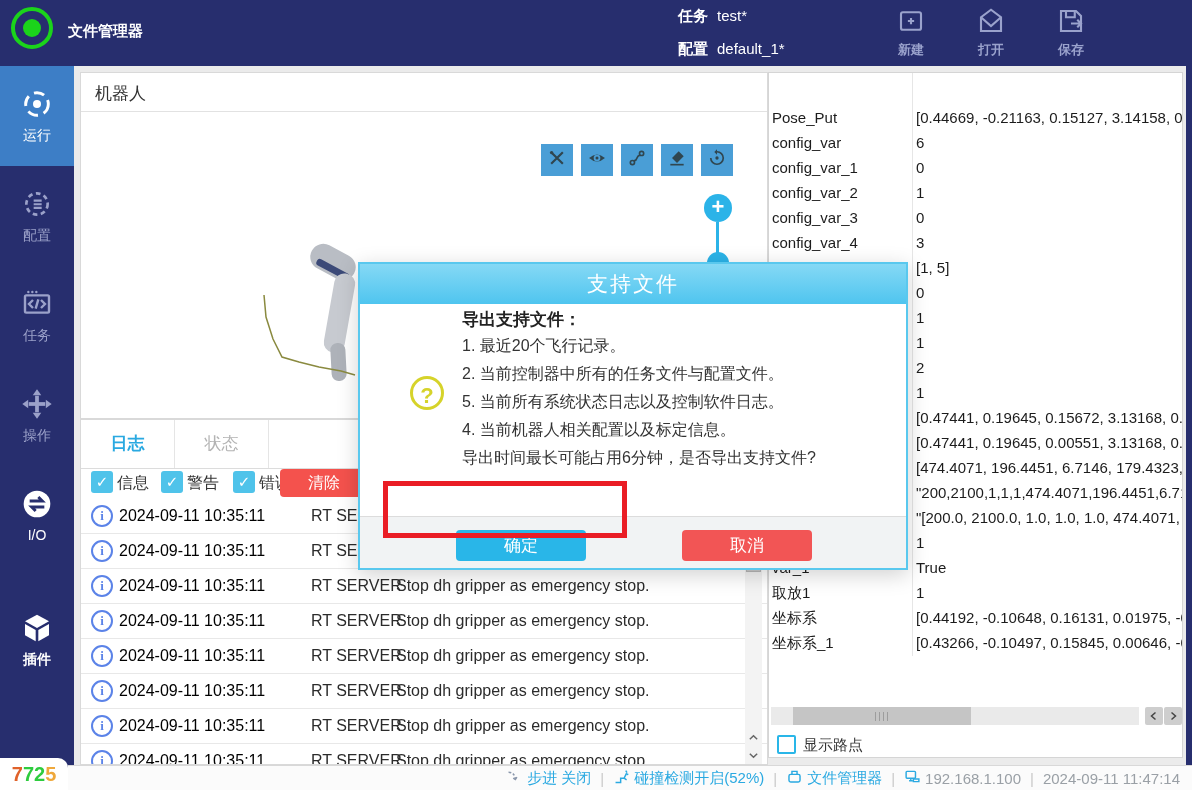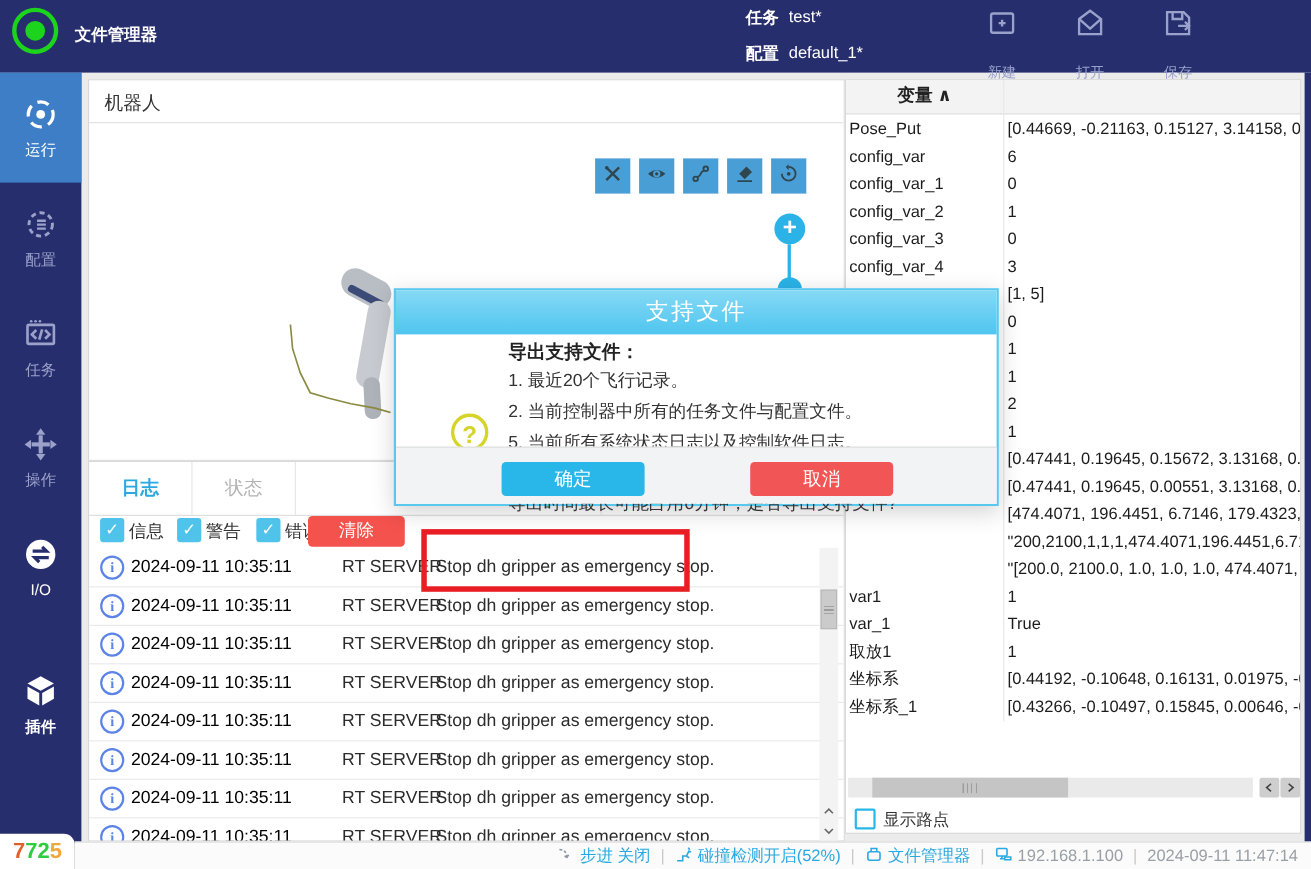--- a/index.html
+++ b/index.html
@@ -9,21 +9,21 @@
 
   
   .topbar{position:absolute;left:0;top:0;width:1192px;height:66px;background:#272e6e;}
   .status-light{position:absolute;left:11px;top:7px;width:34px;height:34px;border:4px solid #1bd41b;border-radius:50%;}
   .status-light .dot{position:absolute;left:8px;top:8px;width:18px;height:18px;background:#1bd41b;border-radius:50%;}
   .mode-label{position:absolute;left:68px;top:22px;color:#fff;font-size:15px;font-weight:bold;}
   .meta-label{position:absolute;color:#fff;font-size:15px;font-weight:bold;}
   .meta-value{position:absolute;color:#fff;font-size:15px;}
   .top-action{position:absolute;top:6px;width:56px;text-align:center;color:#9aa2cc;cursor:pointer;}
   .top-action svg{width:30px;height:30px;}
-  .top-action .lbl{font-size:13px;margin-top:16px;}
+  .top-action .lbl{font-size:13px;margin-top:1px;font-weight:bold;}
 
   
   .sidebar{position:absolute;left:0;top:66px;width:74px;height:724px;background:#272e6e;}
   .side-item{position:absolute;left:0;width:74px;height:100px;text-align:center;cursor:pointer;}
   .side-item svg{width:32px;height:32px;margin-top:22px;}
   .side-item .lbl{font-size:14px;margin-top:3px;}
   .side-item.active{background:#3d7ec6;color:#fff;}
   .side-item.muted{color:#9ba1c9;}
   .side-item.bright{color:#fff;}
   .badge{position:absolute;left:0;top:758px;width:68px;height:32px;background:#fff;border-radius:0 10px 0 0;
@@ -100,21 +100,21 @@
   .statusbar{position:absolute;left:68px;top:765px;width:1124px;height:25px;background:#fbfbfb;
              border-top:1px solid #d8d8d8;box-sizing:border-box;display:flex;align-items:center;
              justify-content:flex-end;gap:9px;padding-right:12px;font-size:15px;}
   .statusbar .sep{color:#c9c9c9;}
   .sb-item{display:flex;align-items:center;gap:4px;}
   .sb-cyan{color:#2aa9e1;}
   .sb-gray{color:#9aa0a6;}
   .sb-item svg{width:17px;height:17px;}
 
   
-  .dialog{position:absolute;left:358px;top:262px;width:550px;height:198px;background:#fff;border:2px solid #59c8ee;
+  .dialog{position:absolute;left:358px;top:262px;width:550px;height:308px;background:#fff;border:2px solid #59c8ee;
           box-sizing:border-box;z-index:50;box-shadow:0 5px 20px rgba(0,0,0,.18);}
   .dialog-header{position:absolute;left:0;top:0;width:100%;height:40px;background:linear-gradient(#85d9f5,#4fc5ef);
                  color:#fff;font-size:21px;letter-spacing:2px;text-align:center;line-height:40px;}
   .dlg-q{position:absolute;left:50px;top:112px;width:34px;height:34px;border:3px solid #d6d32a;border-radius:50%;
          color:#d6d32a;font-size:22px;font-weight:bold;text-align:center;line-height:33px;box-sizing:border-box;}
   .dlg-heading{position:absolute;left:102px;top:44px;font-size:17px;font-weight:bold;color:#222;}
   .dlg-line{position:absolute;left:102px;font-size:16px;color:#333;white-space:nowrap;}
   .dialog-footer{position:absolute;left:0;bottom:0;width:100%;height:52px;background:#f1f3f4;border-top:1px solid #dcdcdc;box-sizing:border-box;}
   .dlg-btn{position:absolute;top:13px;width:130px;height:31px;border-radius:4px;color:#fff;font-size:17px;
            line-height:31px;text-align:center;cursor:pointer;}
@@ -350,23 +350,20 @@
         </div>
       <div class="v-arrow" style="top:249px;">
           <svg viewBox="0 0 12 12" fill="none" stroke="currentColor" stroke-width="1.6">
             <polyline points="2,4 6,8 10,4"></polyline>
           </svg>
         </div>
     </div>
   </div>
 
   <div class="vars-panel">
-    <div class="vars-header">
-      <div class="vars-title"><span>变量</span> <span>∧</span></div>
-    </div>
     <div class="col-divider"></div>
 
     <div class="var-row" style="top:32px;">
         <span class="var-name">Pose_Put</span>
         <span class="var-value">[0.44669, -0.21163, 0.15127, 3.14158, 0, -</span>
       </div>
     <div class="var-row" style="top:57px;">
         <span class="var-name">config_var</span>
         <span class="var-value">6</span>
       </div>

